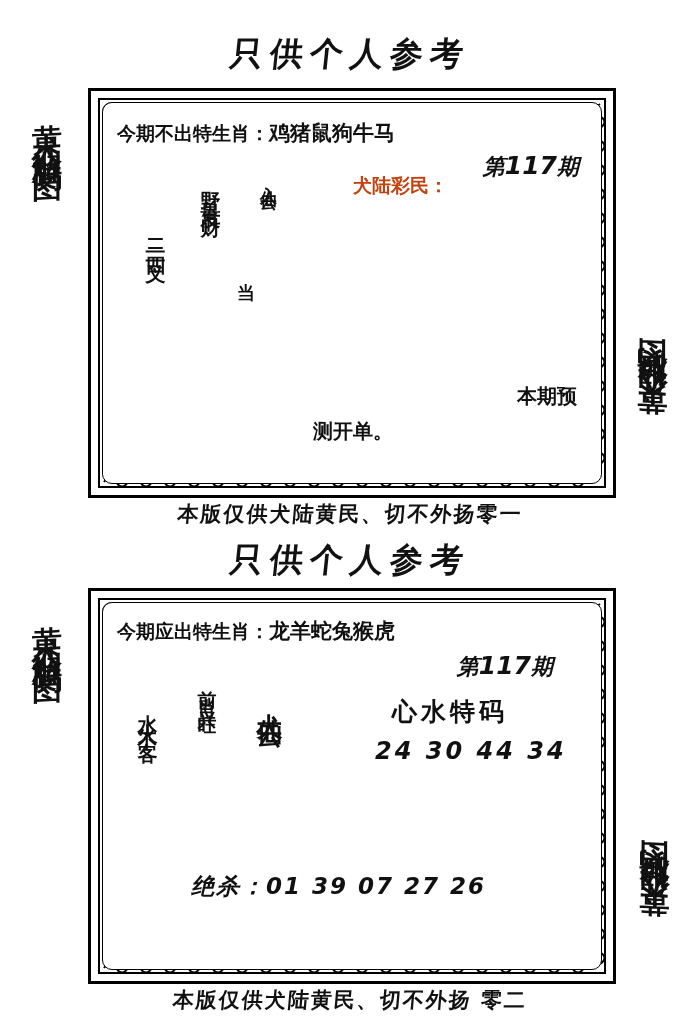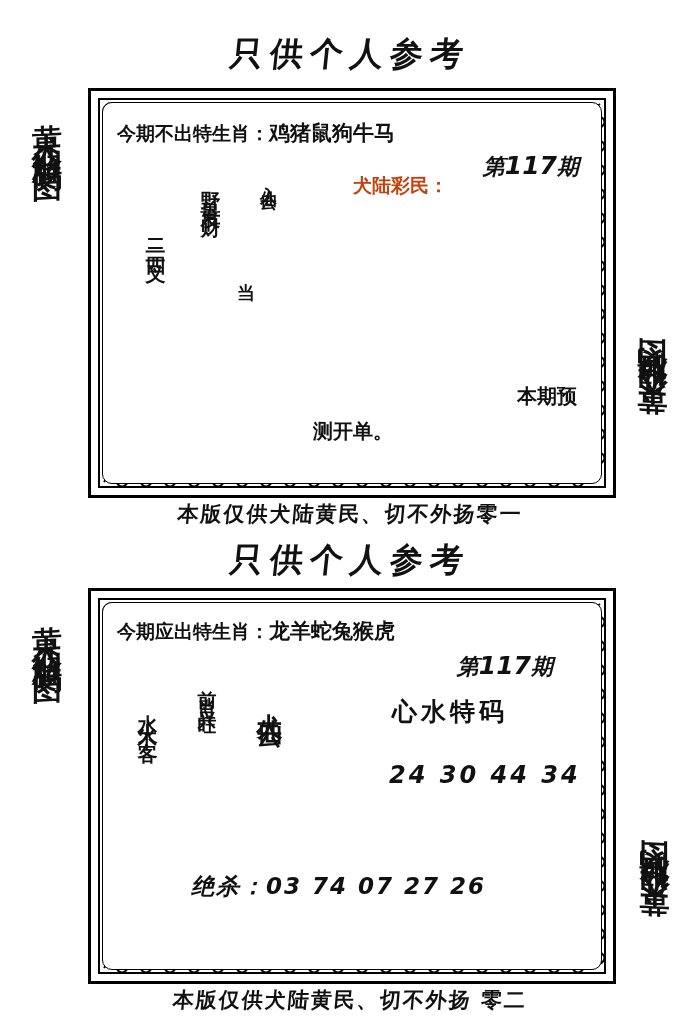--- a/index.html
+++ b/index.html
@@ -221,25 +221,25 @@
         </div>
 
         <div class="vert-col" style="left:32px;top:96px;height:185px;">水火不客</div>
 
         <div class="vert-col" style="left:92px;top:72px;height:180px;font-size:19px;">前肖兴旺</div>
 
         <div class="vert-col" style="left:150px;top:90px;height:140px;font-size:26px;letter-spacing:6px;">犬仙云</div>
 
         <div class="big-center" style="left:289px;top:92px;">心水特码</div>
 
-        <div class="nums" style="left:272px;top:158px;margin-left:14px;">24 30 44 34</div>
+        <div class="nums" style="left:272px;top:134px;">24 30 44 34</div>
 
 
         <div class="kill" style="left:88px;top:268px;">
-          <span>绝杀：</span><span>03 74 07 27 26</span>
+          <span>绝杀：</span><span>01 39 07 27 26</span>
         </div>
       </div>
     </div>
 
     <div class="footer-note" style="top:456px;">本版仅供犬陆黄民、切不外扬 零二</div>
   </div>
 
 </div>
 
 </body></html>

